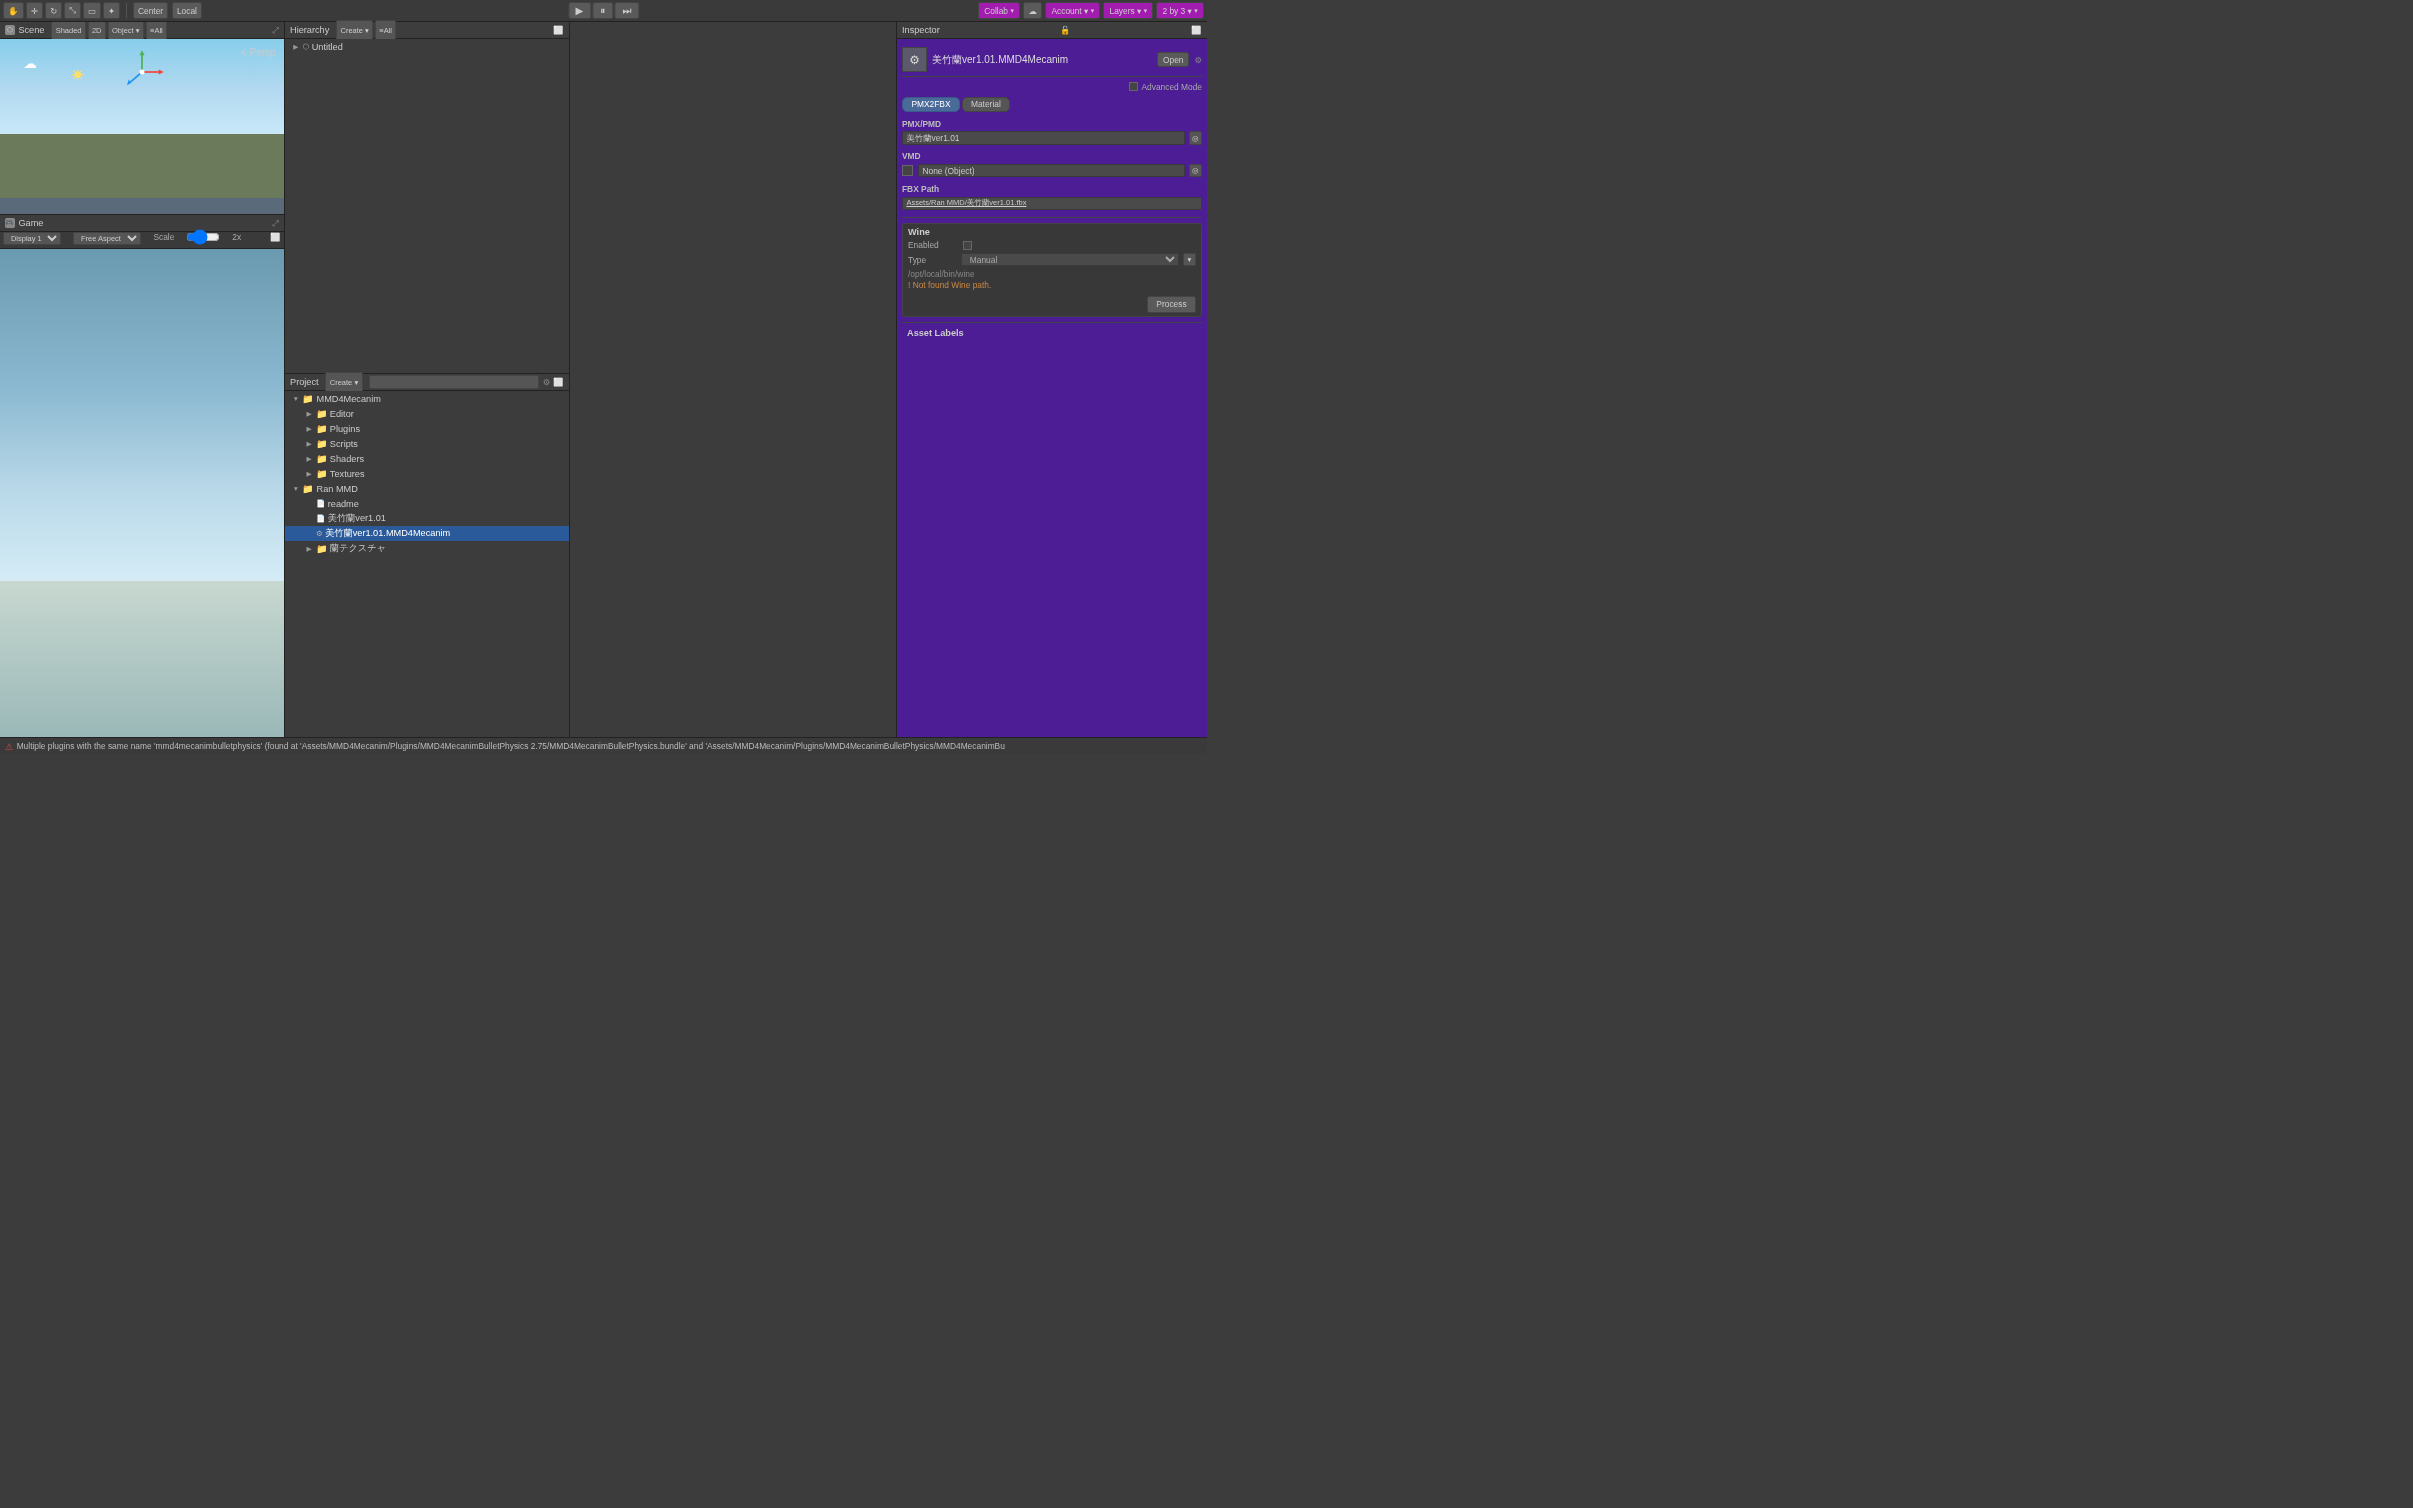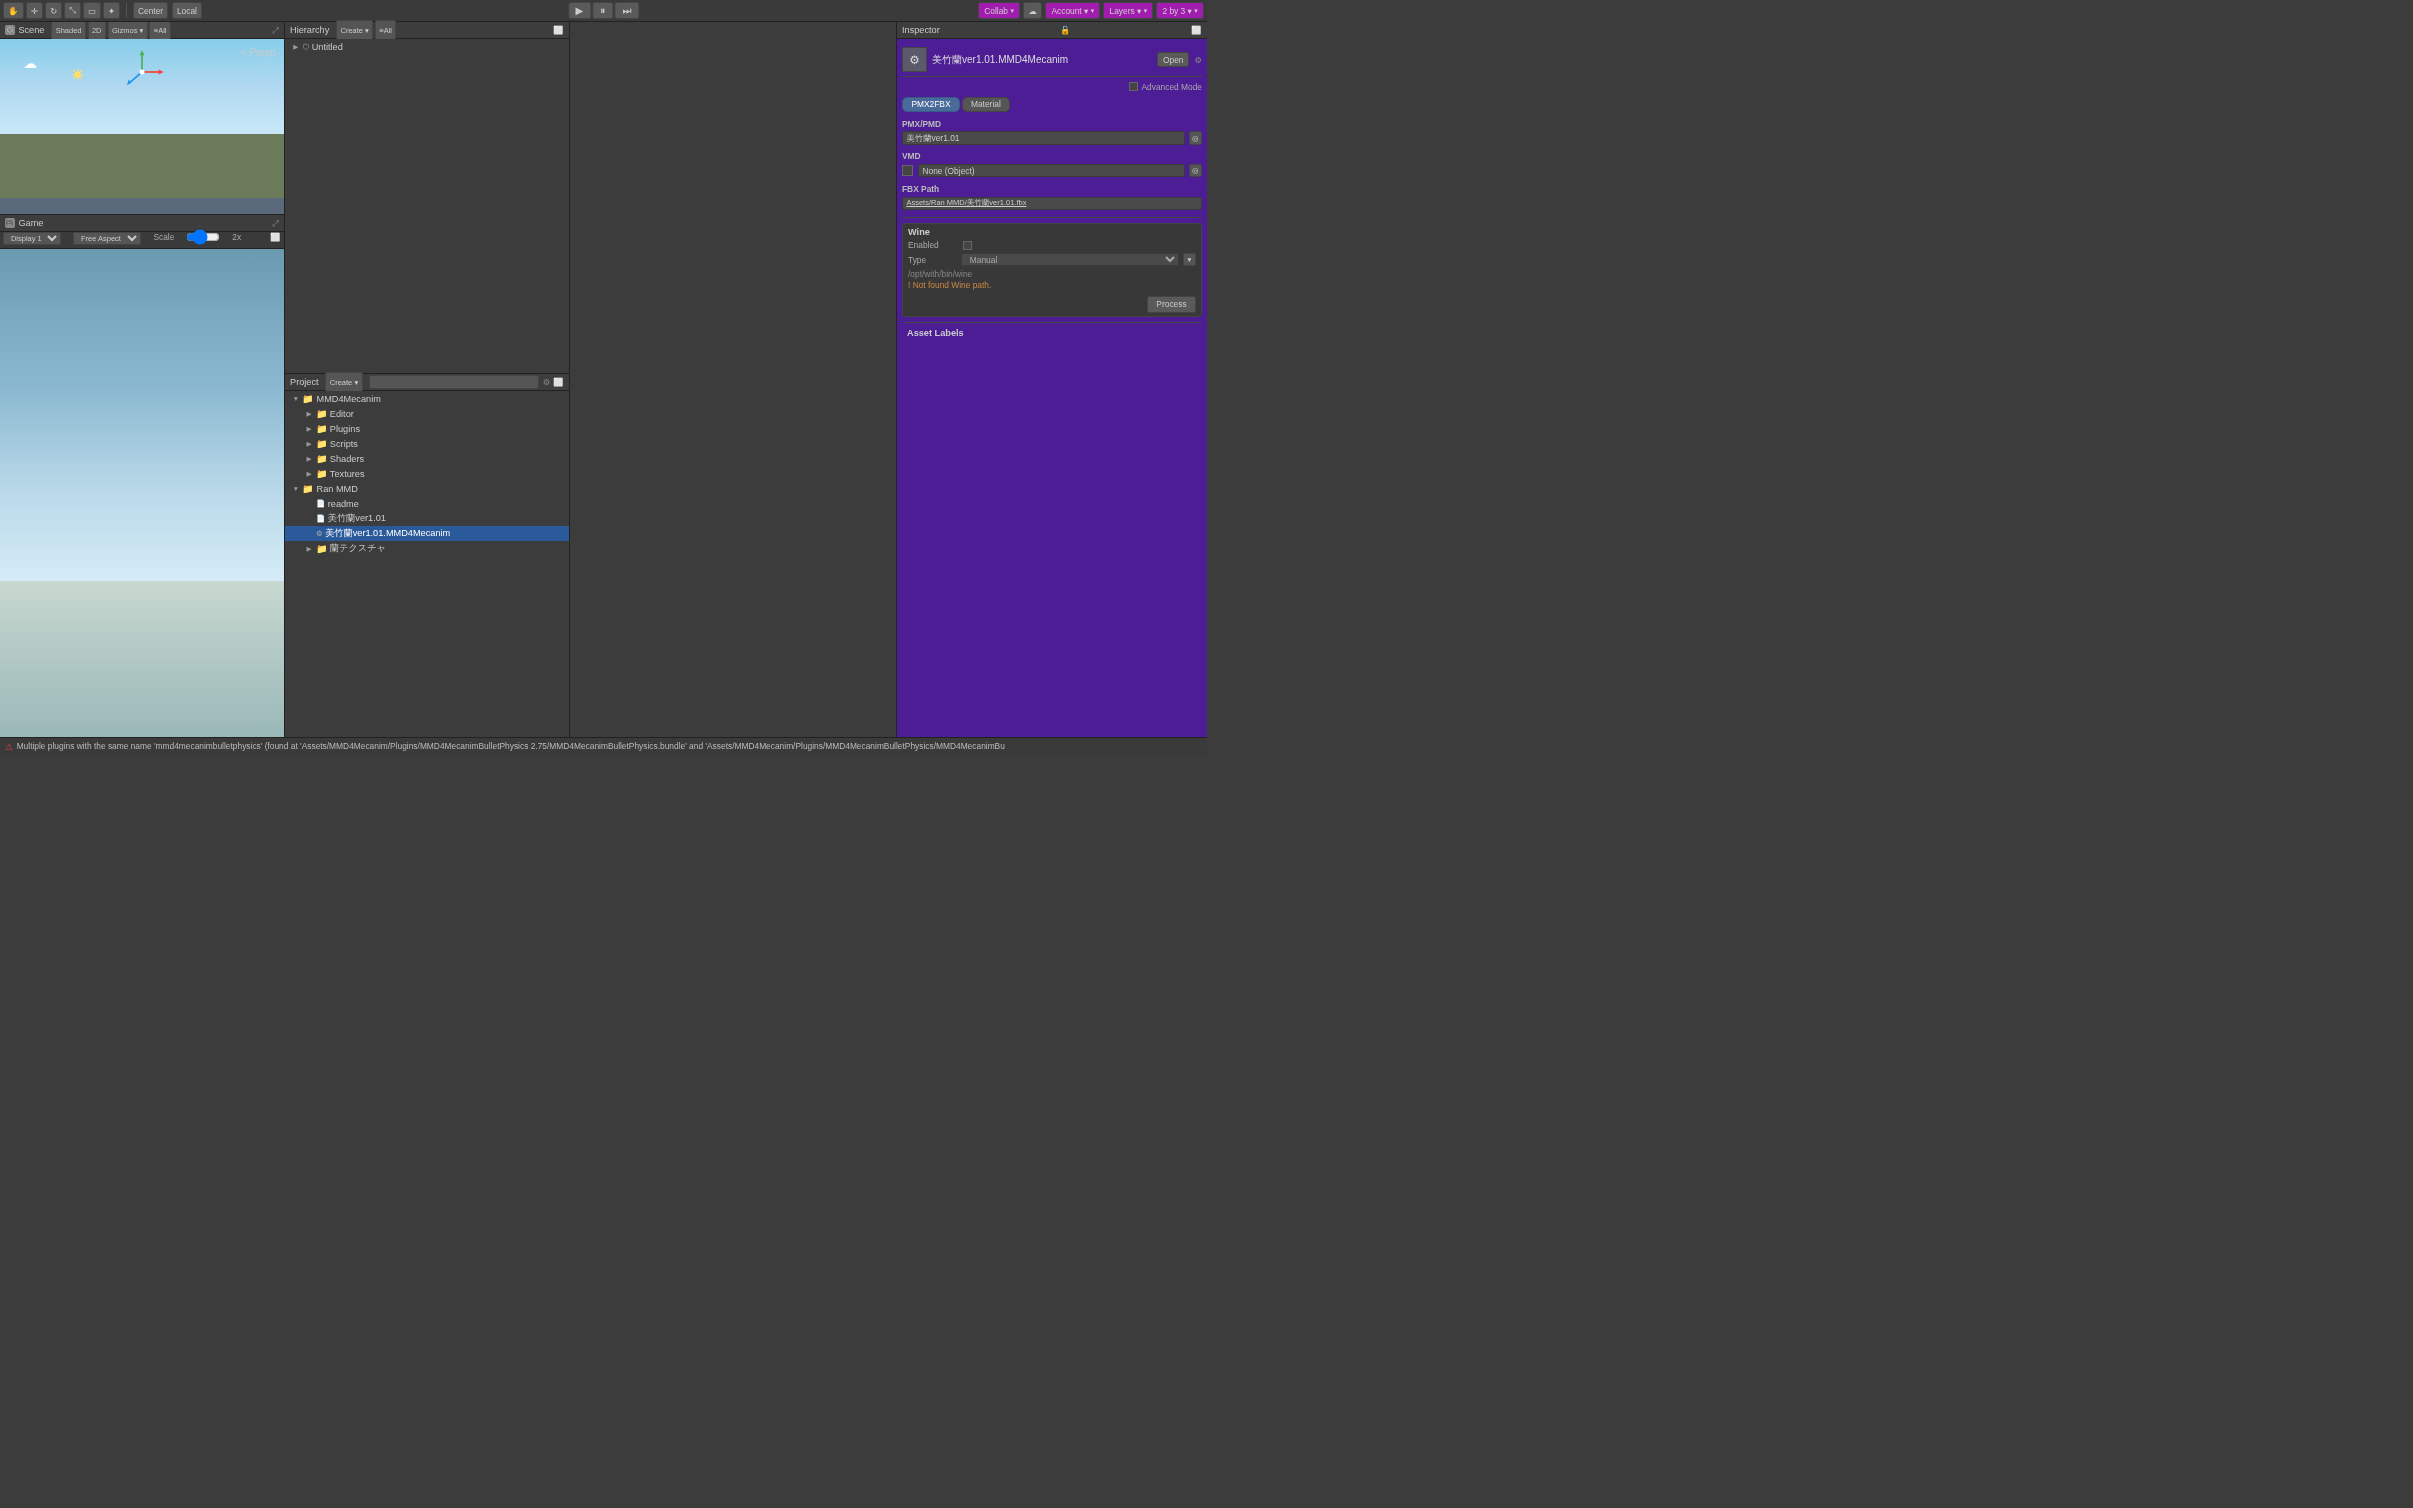--- a/index.html
+++ b/index.html
@@ -615,21 +615,21 @@
 
   <div class="left-panel">
 
     <div class="scene-view">
       <div class="panel-header">
         <span class="panel-header-icon">⬡</span>
         <span class="panel-tab">Scene</span>
         <div class="panel-controls">
           <button class="small-btn">Shaded</button>
           <button class="small-btn">2D</button>
-          <button class="small-btn">Gizmos ▾</button>
+          <button class="small-btn">Object ▾</button>
           <button class="small-btn">≡All</button>
         </div>
         <span class="panel-max-btn">⤢</span>
       </div>
       <div class="scene-canvas">
         <div class="scene-sky"></div>
         <div class="scene-ground"></div>
 
         <div class="axis-gizmo">
           <svg class="axis-svg" viewBox="0 0 60 60" xmlns="http://www.w3.org/2000/svg">
@@ -848,21 +848,21 @@
           <span style="font-size:8.4px;color:#aaa;width:50px;">Enabled</span>
           <div class="checkbox"></div>
         </div>
         <div class="type-row">
           <span style="font-size:8.4px;color:#aaa;width:50px;">Type</span>
           <select class="type-select">
             <option>Manual</option>
           </select>
           <div class="field-icon-btn">▾</div>
         </div>
-        <div class="path-text">/opt/with/bin/wine</div>
+        <div class="path-text">/opt/local/bin/wine</div>
         <div class="warning-text">! Not found Wine path.</div>
         <button class="process-btn">Process</button>
         <div style="clear:both;"></div>
       </div>
 
       <div class="asset-labels-section">
         <span class="asset-labels-title">Asset Labels</span>
       </div>
     </div>
   </div>

